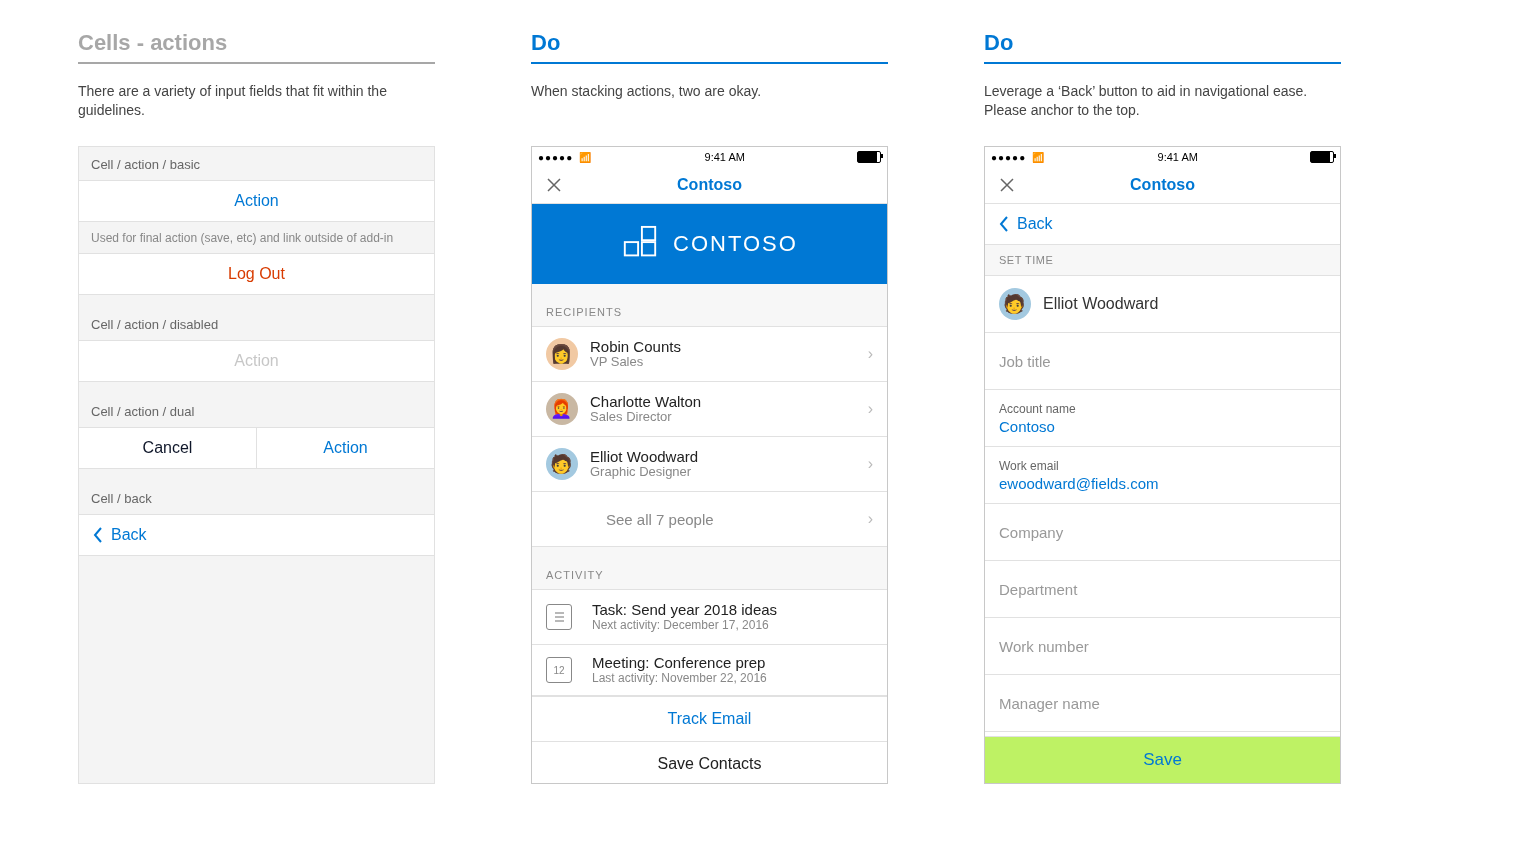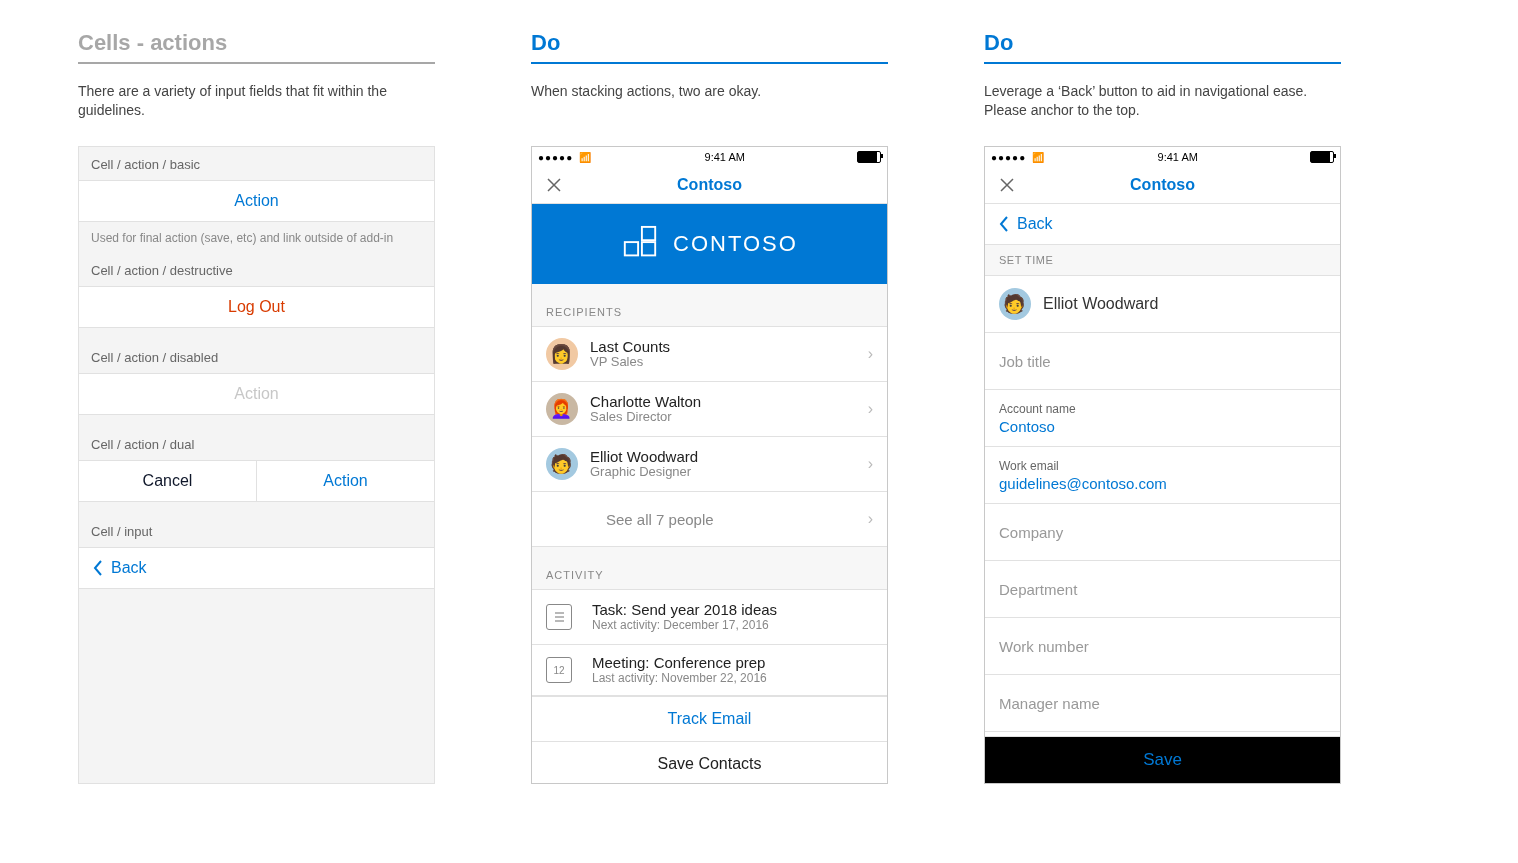--- a/index.html
+++ b/index.html
@@ -77,53 +77,52 @@
 
   
   .back-link { display:flex; align-items:center; height:40px; padding:0 14px; gap:8px; color:var(--blue); font-size:16px; border-bottom:1px solid var(--hair); }
   .section-header { font-size:11px; letter-spacing:0.5px; color:#888; background:#f7f7f7; padding:9px 14px; border-bottom:1px solid var(--hair); }
   .form-person { display:flex; align-items:center; height:56px; padding:0 14px; gap:12px; background:#fff; border-bottom:1px solid var(--hair); }
   .form-person span {font-size:16px; font-weight:500;}
   .form-field { min-height:40px; padding:8px 14px; border-bottom:1px solid var(--hair); background:#fff; display:flex; flex-direction:column; justify-content:center; }
   .form-field.placeholder { color:#999; font-size:15px; }
   .form-field .lab { font-size:12px; color:#666; }
   .form-field .val { font-size:15px; color:var(--blue); margin-top:2px; }
-  .save-bar { position:absolute; bottom:0; left:0; right:0; height:46px; display:flex; align-items:center; justify-content:center; color:var(--blue); font-size:17px; border-top:1px solid var(--hair); background:#000000; }
+  .save-bar { position:absolute; bottom:0; left:0; right:0; height:46px; display:flex; align-items:center; justify-content:center; color:var(--blue); font-size:17px; border-top:1px solid var(--hair); background:#bef264; }
 
   
   svg { display:block; }
   .wifi:before{content:"\1F4F6"; font-size:10px; margin-left:2px;}
 </style>
 </head>
 <body>
 
 <div class="page">
 
   <div class="col">
     <h2 class="h-title">Cells - actions</h2>
     <p class="blurb">There are a variety of input fields that fit within the guidelines.</p>
 
     <div class="catalog">
       <div class="label">Cell / action / basic</div>
       <div class="action-row primary">Action</div>
       <div class="note">Used for final action (save, etc) and link outside of add-in</div>
 
-      <div class="label">Cell / action / destructive</div>
       <div class="action-row destructive">Log Out</div>
 
       <div class="label" style="padding-top:22px">Cell / action / disabled</div>
       <div class="action-row disabled">Action</div>
 
       <div class="label" style="padding-top:22px">Cell / action / dual</div>
       <div class="action-row dual">
         <div>Cancel</div>
         <div>Action</div>
       </div>
 
-      <div class="label" style="padding-top:22px">Cell / input</div>
+      <div class="label" style="padding-top:22px">Cell / back</div>
       <div class="back-row">
         <span>
           <svg width="10" height="16" viewBox="0 0 10 16">
               <path d="M8 1 L2 8 L8 15" fill="none" stroke="currentColor" stroke-width="2"></path>
             </svg>
         </span>
         <span>Back</span>
       </div>
     </div>
   </div>
@@ -161,21 +160,21 @@
             </svg>
         </span>
         <span>CONTOSO</span>
       </div>
 
       <div class="section-caption">RECIPIENTS</div>
 
       <div class="person-row">
         <div class="avatar a1">👩</div>
         <div class="person-text">
-          <div class="n">Last Counts</div>
+          <div class="n">Robin Counts</div>
           <div class="r">VP Sales</div>
         </div>
         <span class="chev">›</span>
       </div>
       <div class="person-row">
         <div class="avatar a2">👩‍🦰</div>
         <div class="person-text">
           <div class="n">Charlotte Walton</div>
           <div class="r">Sales Director</div>
         </div>
@@ -262,21 +261,21 @@
         <span>Elliot Woodward</span>
       </div>
 
       <div class="form-field placeholder">Job title</div>
       <div class="form-field">
         <div class="lab">Account name</div>
         <div class="val">Contoso</div>
       </div>
       <div class="form-field">
         <div class="lab">Work email</div>
-        <div class="val">guidelines@contoso.com</div>
+        <div class="val">ewoodward@fields.com</div>
       </div>
       <div class="form-field placeholder">Company</div>
       <div class="form-field placeholder">Department</div>
       <div class="form-field placeholder">Work number</div>
       <div class="form-field placeholder">Manager name</div>
 
       <div class="save-bar">Save</div>
     </div>
   </div>
 

